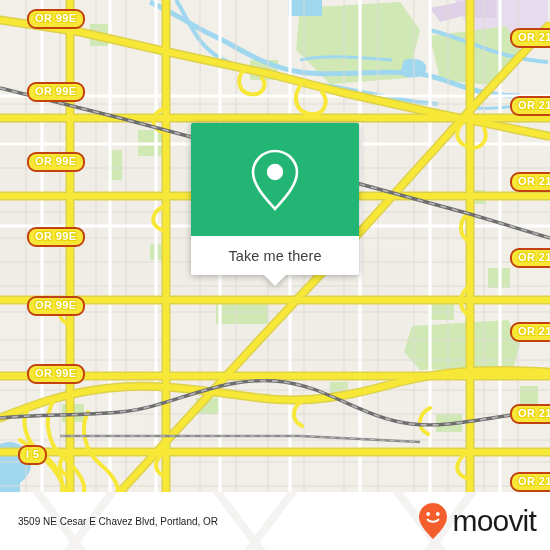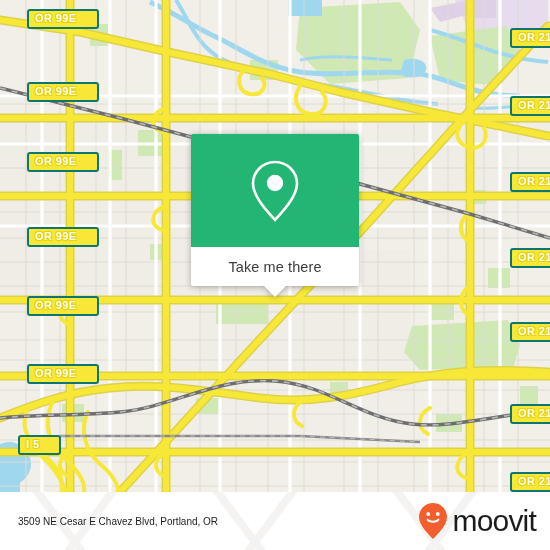--- a/index.html
+++ b/index.html
@@ -11,27 +11,27 @@
   #app{position:relative;width:550px;height:550px;overflow:hidden;background:#fff;}
 
   
   #map{position:absolute;left:0;top:0;width:550px;height:492px;overflow:hidden;background:#f2efe9;}
   #map svg{display:block;}
 
   
   .shield{
     position:absolute;
     background:#f7e737;
-    border:2px solid #0f766e;
-    border-radius:3px;
+    border:2px solid #c2410c;
+    border-radius:9px;
     color:#ffffff;
     font-size:11px;
     font-weight:bold;
     letter-spacing:.4px;
-    padding:1px 20px 2px 6px;
+    padding:1px 6px 2px 6px;
     line-height:13px;
     white-space:nowrap;
     text-shadow:
       -1px -1px 0 #e8d200, 1px -1px 0 #e8d200,
       -1px  1px 0 #e8d200, 1px  1px 0 #e8d200;
     box-sizing:border-box;
   }
 
   
   #attribution{
@@ -39,21 +39,20 @@
     background:rgba(255,255,255,.78);
     font-size:12.5px;color:#2b2b2b;
     padding:3px 8px 4px 9px;
     line-height:15px;white-space:nowrap;
   }
 
   
   #popup{
     position:absolute;left:191px;top:123px;width:168px;
     filter:drop-shadow(0 1px 3px rgba(0,0,0,.30));
-    margin-top:11px;
   }
   #popup-head{
     height:113px;background:#22b573;
     border-radius:2px 2px 0 0;
     display:flex;align-items:center;justify-content:center;
   }
   #popup-foot{
     background:#ffffff;height:39px;
     border-radius:0 0 2px 2px;
     display:flex;align-items:center;justify-content:center;
@@ -268,21 +267,21 @@
       </g>
     </svg>
 
     <div id="shield-layer">
         <div class="shield" style="left: 27px; top: 9px;">OR 99E</div>
         <div class="shield" style="left: 27px; top: 82px;">OR 99E</div>
         <div class="shield" style="left: 27px; top: 152px;">OR 99E</div>
         <div class="shield" style="left: 27px; top: 227px;">OR 99E</div>
         <div class="shield" style="left: 27px; top: 296px;">OR 99E</div>
         <div class="shield" style="left: 27px; top: 364px;">OR 99E</div>
-        <div class="shield" style="left: 18px; top: 435px;">I 5</div>
+        <div class="shield" style="left: 18px; top: 445px;">I 5</div>
         <div class="shield" style="left: 510px; top: 28px;">OR 213</div>
         <div class="shield" style="left: 510px; top: 96px;">OR 213</div>
         <div class="shield" style="left: 510px; top: 172px;">OR 213</div>
         <div class="shield" style="left: 510px; top: 248px;">OR 213</div>
         <div class="shield" style="left: 510px; top: 322px;">OR 213</div>
         <div class="shield" style="left: 510px; top: 404px;">OR 213</div>
         <div class="shield" style="left: 510px; top: 472px;">OR 213</div>
       </div>
 
   </div>

